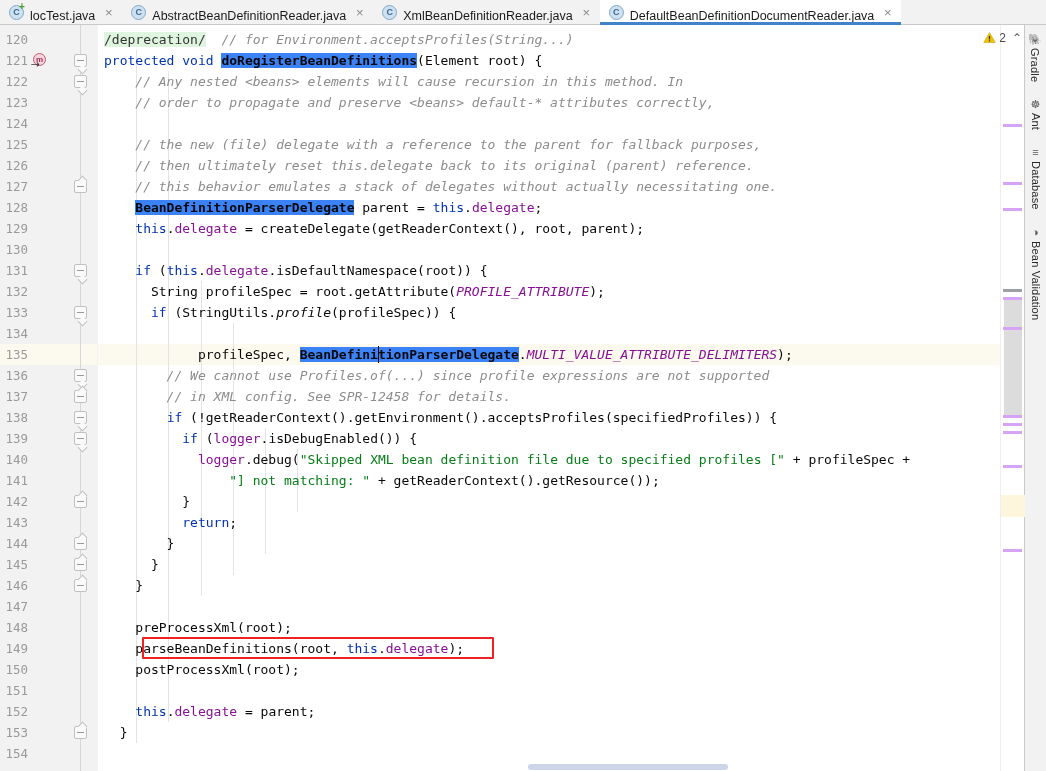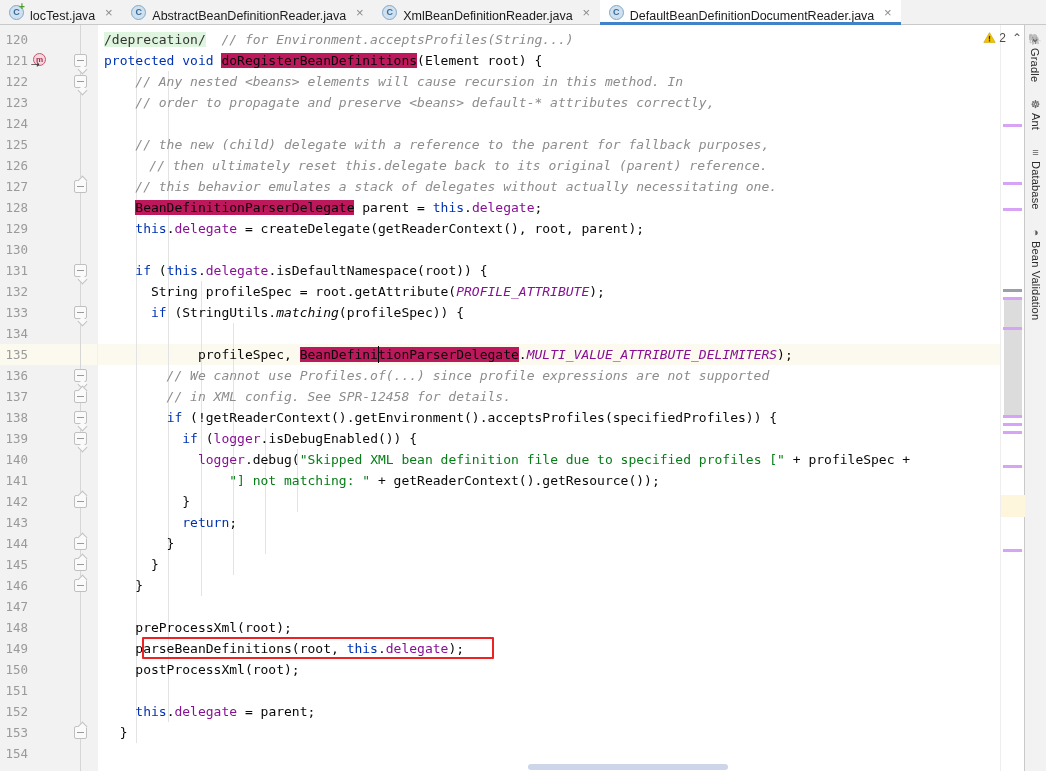--- a/index.html
+++ b/index.html
@@ -128,21 +128,21 @@
     font-family: "DejaVu Sans Mono", monospace;
     font-size: 13px;
     color: #080808;
   }
   .kw   { color: #0033b3; }
   .cmt  { color: #8c8c8c; font-style: italic; }
   .str  { color: #067d17; }
   .fld  { color: #871094; }
   .stat { color: #871094; font-style: italic; }
   .ital { font-style: italic; }
-  .hl   { background: #be185d; }
+  .hl   { background: #3b82f6; font-weight: bold; }
   .fold-text { background: #e0f5e0; color:#333; }
 
   .caret {
     position: absolute; width: 1.6px; background: #000;
     height: 17px;
   }
   .redbox {
     position: absolute; border: 2px solid #ee2222;
     border-radius: 1px;
     pointer-events: none;
@@ -306,29 +306,29 @@
         <div class="indentguide" style="left: 38.2px; top: 25px; height: 693px;"></div>
         <div class="indentguide" style="left: 70.4px; top: 46px; height: 651px;"></div>
         <div class="indentguide" style="left: 102.6px; top: 256px; height: 315px;"></div>
         <div class="indentguide" style="left: 134.8px; top: 298px; height: 252px;"></div>
         <div class="indentguide" style="left: 167px; top: 403px; height: 126px;"></div>
         <div class="indentguide" style="left: 199.2px; top: 424px; height: 63px;"></div>
         <div class="line" style="top: 4px; left: 6px;"><span class="fold-text">/deprecation/</span><span>  </span><span class="cmt">// for Environment.acceptsProfiles(String...)</span></div>
         <div class="line" style="top: 25px; left: 6px;"><span class="kw">protected void </span><span class="hl">doRegisterBeanDefinitions</span><span>(Element root) {</span></div>
         <div class="line" style="top: 46px; left: 6px;"><span class="cmt">    // Any nested &lt;beans&gt; elements will cause recursion in this method. In</span></div>
         <div class="line" style="top: 67px; left: 6px;"><span class="cmt">    // order to propagate and preserve &lt;beans&gt; default-* attributes correctly,</span></div>
-        <div class="line" style="top: 109px; left: 6px;"><span class="cmt">    // the new (child) delegate with a reference to the parent for fallback purposes,</span></div>
-        <div class="line" style="top: 130px; left: 20px;"><span class="cmt">    // then ultimately reset this.delegate back to its original (parent) reference.</span></div>
+        <div class="line" style="top: 109px; left: 6px;"><span class="cmt">    // the new (file) delegate with a reference to the parent for fallback purposes,</span></div>
+        <div class="line" style="top: 130px; left: 6px;"><span class="cmt">    // then ultimately reset this.delegate back to its original (parent) reference.</span></div>
         <div class="line" style="top: 151px; left: 6px;"><span class="cmt">    // this behavior emulates a stack of delegates without actually necessitating one.</span></div>
         <div class="line" style="top: 172px; left: 6px;"><span>    </span><span class="hl">BeanDefinitionParserDelegate</span><span> parent = </span><span class="kw">this</span><span>.</span><span class="fld">delegate</span><span>;</span></div>
         <div class="line" style="top: 193px; left: 6px;"><span>    </span><span class="kw">this</span><span>.</span><span class="fld">delegate</span><span> = createDelegate(getReaderContext(), root, parent);</span></div>
         <div class="line" style="top: 214px; left: 6px;"><span></span></div>
         <div class="line" style="top: 235px; left: 6px;"><span>    </span><span class="kw">if</span><span> (</span><span class="kw">this</span><span>.</span><span class="fld">delegate</span><span>.isDefaultNamespace(root)) {</span></div>
         <div class="line" style="top: 256px; left: 6px;"><span>      String profileSpec = root.getAttribute(</span><span class="stat">PROFILE_ATTRIBUTE</span><span>);</span></div>
-        <div class="line" style="top: 277px; left: 6px;"><span>      </span><span class="kw">if</span><span> (StringUtils.</span><span class="ital">matching</span><span>(profileSpec)) {</span></div>
+        <div class="line" style="top: 277px; left: 6px;"><span>      </span><span class="kw">if</span><span> (StringUtils.</span><span class="ital">profile</span><span>(profileSpec)) {</span></div>
         <div class="line" style="top: 319px; left: 6px;"><span>            profileSpec, </span><span class="hl">BeanDefinitionParserDelegate</span><span>.</span><span class="stat">MULTI_VALUE_ATTRIBUTE_DELIMITERS</span><span>);</span></div>
         <div class="line" style="top: 340px; left: 6px;"><span class="cmt">        // We cannot use Profiles.of(...) since profile expressions are not supported</span></div>
         <div class="line" style="top: 361px; left: 6px;"><span class="cmt">        // in XML config. See SPR-12458 for details.</span></div>
         <div class="line" style="top: 382px; left: 6px;"><span>        </span><span class="kw">if</span><span> (!getReaderContext().getEnvironment().acceptsProfiles(specifiedProfiles)) {</span></div>
         <div class="line" style="top: 403px; left: 6px; text-align: right;"><span>          </span><span class="kw">if</span><span> (</span><span class="fld">logger</span><span>.isDebugEnabled()) {</span></div>
         <div class="line" style="top: 424px; left: 6px;"><span>            </span><span class="fld">logger</span><span>.debug(</span><span class="str">"Skipped XML bean definition file due to specified profiles ["</span><span> + profileSpec +</span></div>
         <div class="line" style="top: 445px; left: 6px;"><span>                </span><span class="str">"] not matching: "</span><span> + getReaderContext().getResource());</span></div>
         <div class="line" style="top: 466px; left: 6px;"><span>          }</span></div>
         <div class="line" style="top: 487px; left: 6px;"><span>          </span><span class="kw">return</span><span>;</span></div>
         <div class="line" style="top: 508px; left: 6px;"><span>        }</span></div>

